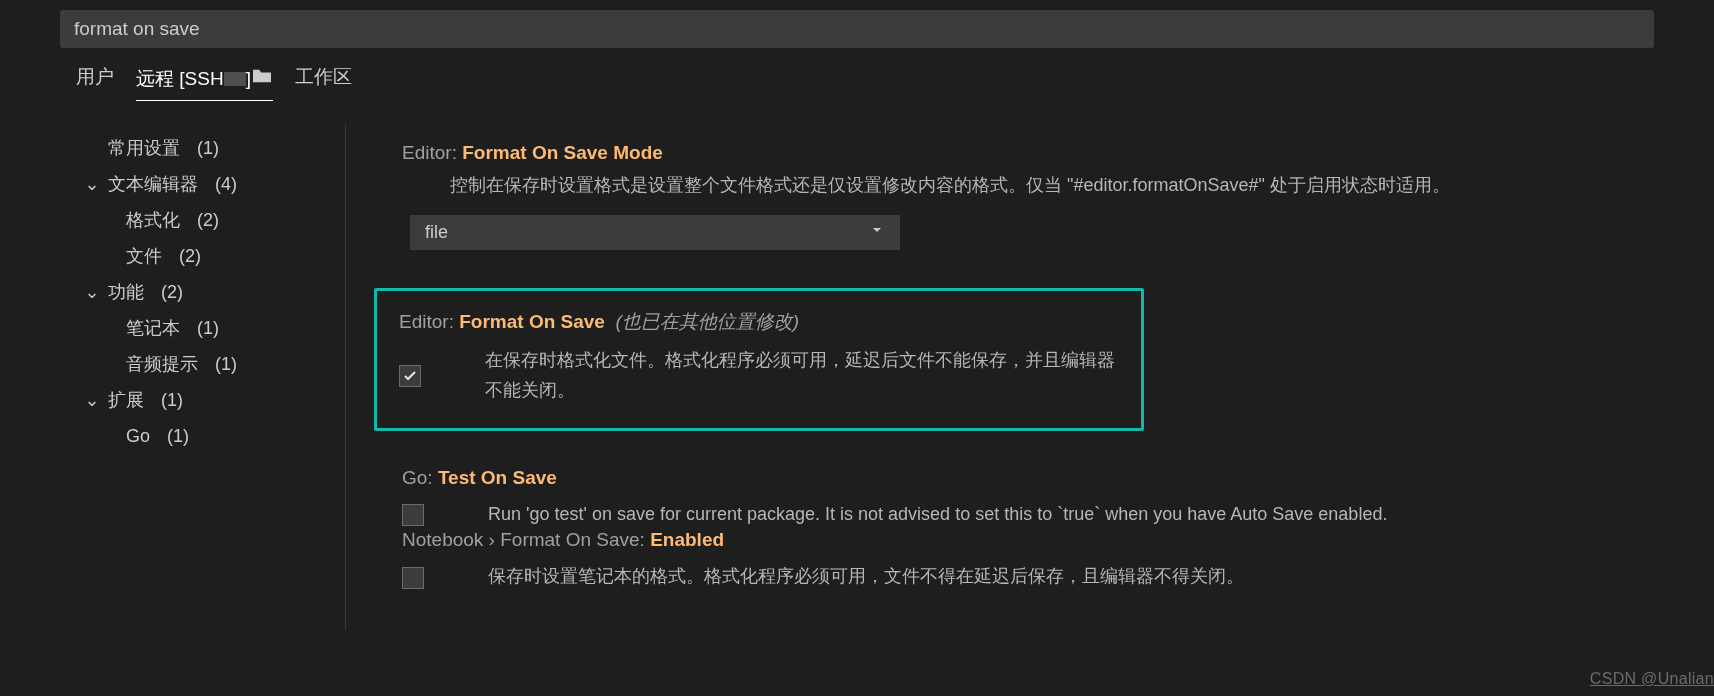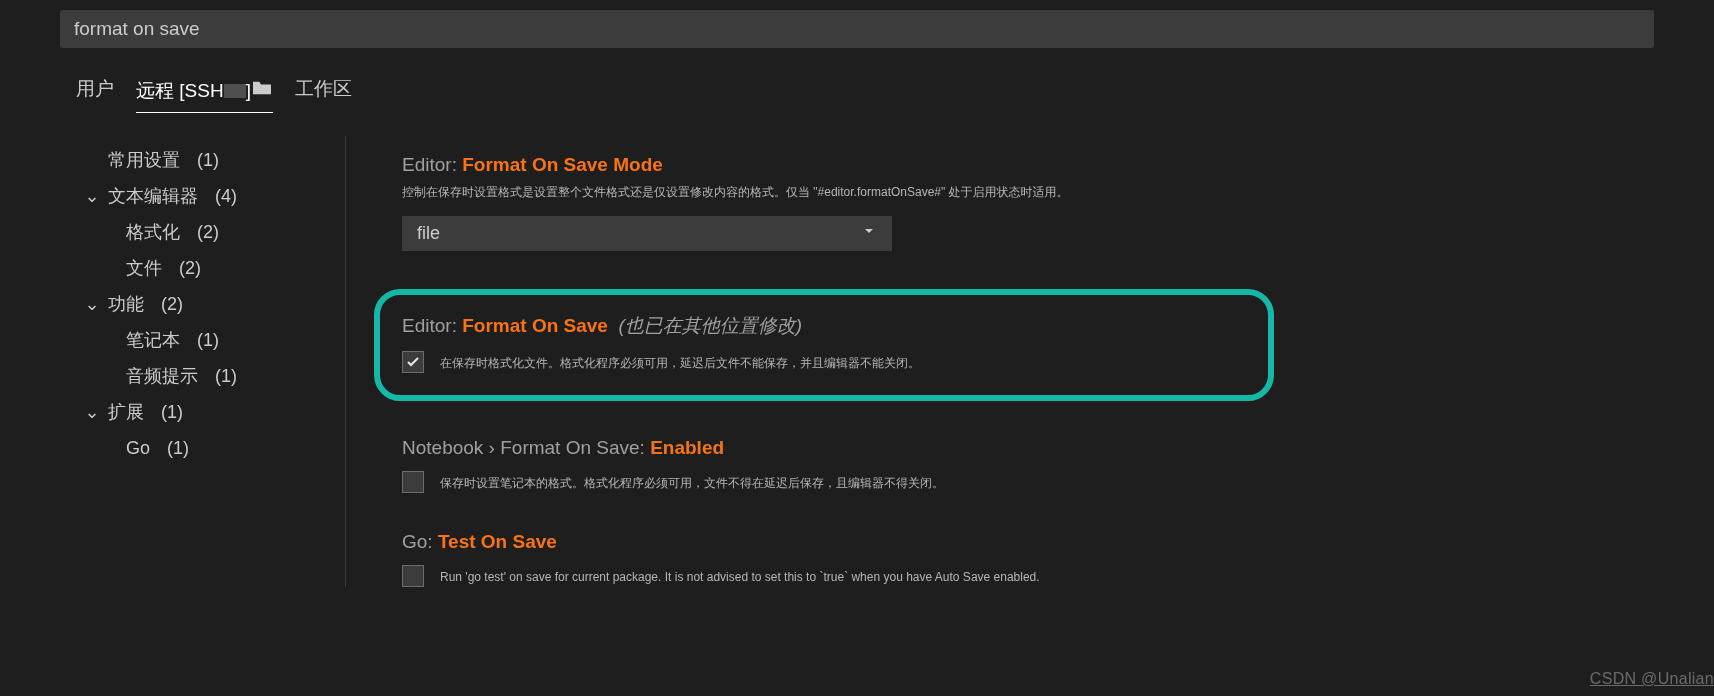--- a/index.html
+++ b/index.html
@@ -22,61 +22,62 @@
     color: #cccccc;
     font-size: 19px;
     padding: 8px 14px;
     border-radius: 3px;
     outline: none;
   }
   .tabs-row {
     display: flex;
     align-items: center;
     gap: 22px;
-    padding: 28px 0 0 76px;
+    padding: 16px 0 0 76px;
     font-size: 19px;
   }
   .tab { color: #cccccc; cursor: pointer; padding-bottom: 12px; }
   .tab.active { border-bottom: 1px solid #ffffff; color: #ffffff; }
   .tab-remote-wrap { display: flex; align-items: center; gap: 0; border-bottom: 1px solid #ffffff; padding-bottom: 8px; }
   .tab-remote-wrap .tiny-box { width: 22px; height: 14px; background: #4f4f4f; }
   .tab-remote-wrap .folder { color: #cccccc; }
   .content-row { display: flex; padding: 22px 0 0 70px; gap: 13px; }
   .toc { width: 262px; padding-top: 6px; font-size: 18px; line-height: 2.0; }
   .toc-item { display: flex; align-items: center; gap: 6px; cursor: pointer; color: #cccccc; }
   .toc-item .chev { width: 20px; display: inline-flex; justify-content: center; color: #cccccc; }
   .toc-indent1 { padding-left: 38px; }
   .toc-indent2 { padding-left: 56px; }
   .main { flex: 1; border-left: 1px solid #3a3a3a; padding: 18px 60px 0 56px; min-width: 0; }
   .setting-block { margin-bottom: 38px; }
   .setting-title { font-size: 19px; color: #a0a0a0; margin-bottom: 6px; }
-  .setting-title .strong { color: #f97316; font-weight: 600; text-align: right; }
+  .setting-title .strong { color: #fdba74; font-weight: 600; text-align: right; }
   .setting-title .hint { color: #a0a0a0; font-style: italic; font-weight: 400; }
-  .setting-desc { font-size: 12px; color: #b6b6b6; line-height: 1.7; }
+  .setting-desc { font-size: 18px; color: #b6b6b6; line-height: 1.7; margin-left: 48px; }
   .select-wrap { margin-top: 14px; position: relative; width: 490px; }
   .select {
     background: #3c3c3c;
     border: 1px solid #3c3c3c;
     color: #cccccc;
     font-size: 18px;
     padding: 6px 14px;
     width: 100%;
     display: flex;
     justify-content: space-between;
     align-items: flex-end;
     cursor: pointer;
+    margin-left: 8px;
   }
   .highlight-box {
-    border: 6px solid #14b8a6;
-    border-radius: 26px;
+    border: 3px solid #14b8a6;
+    border-radius: 2px;
     padding: 18px 22px 22px 22px;
     margin: 0 0 36px -28px;
-    width: 900px;
-  }
-  .check-row { display: flex; align-items: flex-end; gap: 16px; margin-top: 10px; }
+    width: 770px;
+  }
+  .check-row { display: flex; align-items: center; gap: 16px; margin-top: 10px; }
   .checkbox {
     width: 22px; height: 22px;
     border: 1px solid #6b6b6b;
     background: #3c3c3c;
     display: inline-flex;
     align-items: center;
     justify-content: center;
     color: #e7e7e7;
     font-size: 16px;
     flex: 0 0 22px;
@@ -177,37 +178,37 @@
         <div class="check-row">
           <span class="checkbox">
             <svg width="16" height="16" viewBox="0 0 16 16">
                 <path fill="none" stroke="#e7e7e7" stroke-width="2" d="M3 8l3 3 7-7"></path>
               </svg>
           </span>
           <div class="setting-desc">在保存时格式化文件。格式化程序必须可用，延迟后文件不能保存，并且编辑器不能关闭。</div>
         </div>
       </div>
 
+      <div class="setting-block" style="margin-bottom:0">
+        <div class="setting-title">
+          <span>Go: </span><span class="strong">Test On Save</span>
+        </div>
+        <div class="check-row">
+          <span class="checkbox"></span>
+          <div class="setting-desc">Run 'go test' on save for current package. It is not advised to set this to `true` when you have Auto Save enabled.</div>
+        </div>
+      </div>
+
       <div class="setting-block">
         <div class="setting-title">
           <span>Notebook › Format On Save: </span><span class="strong">Enabled</span>
         </div>
         <div class="check-row">
           <span class="checkbox"></span>
           <div class="setting-desc">保存时设置笔记本的格式。格式化程序必须可用，文件不得在延迟后保存，且编辑器不得关闭。</div>
         </div>
       </div>
 
-      <div class="setting-block" style="margin-bottom:0">
-        <div class="setting-title">
-          <span>Go: </span><span class="strong">Test On Save</span>
-        </div>
-        <div class="check-row">
-          <span class="checkbox"></span>
-          <div class="setting-desc">Run 'go test' on save for current package. It is not advised to set this to `true` when you have Auto Save enabled.</div>
-        </div>
-      </div>
-
     </div>
   </div>
 </div>
 
 <div class="watermark">CSDN @Unalian</div>
 
 </body></html>

